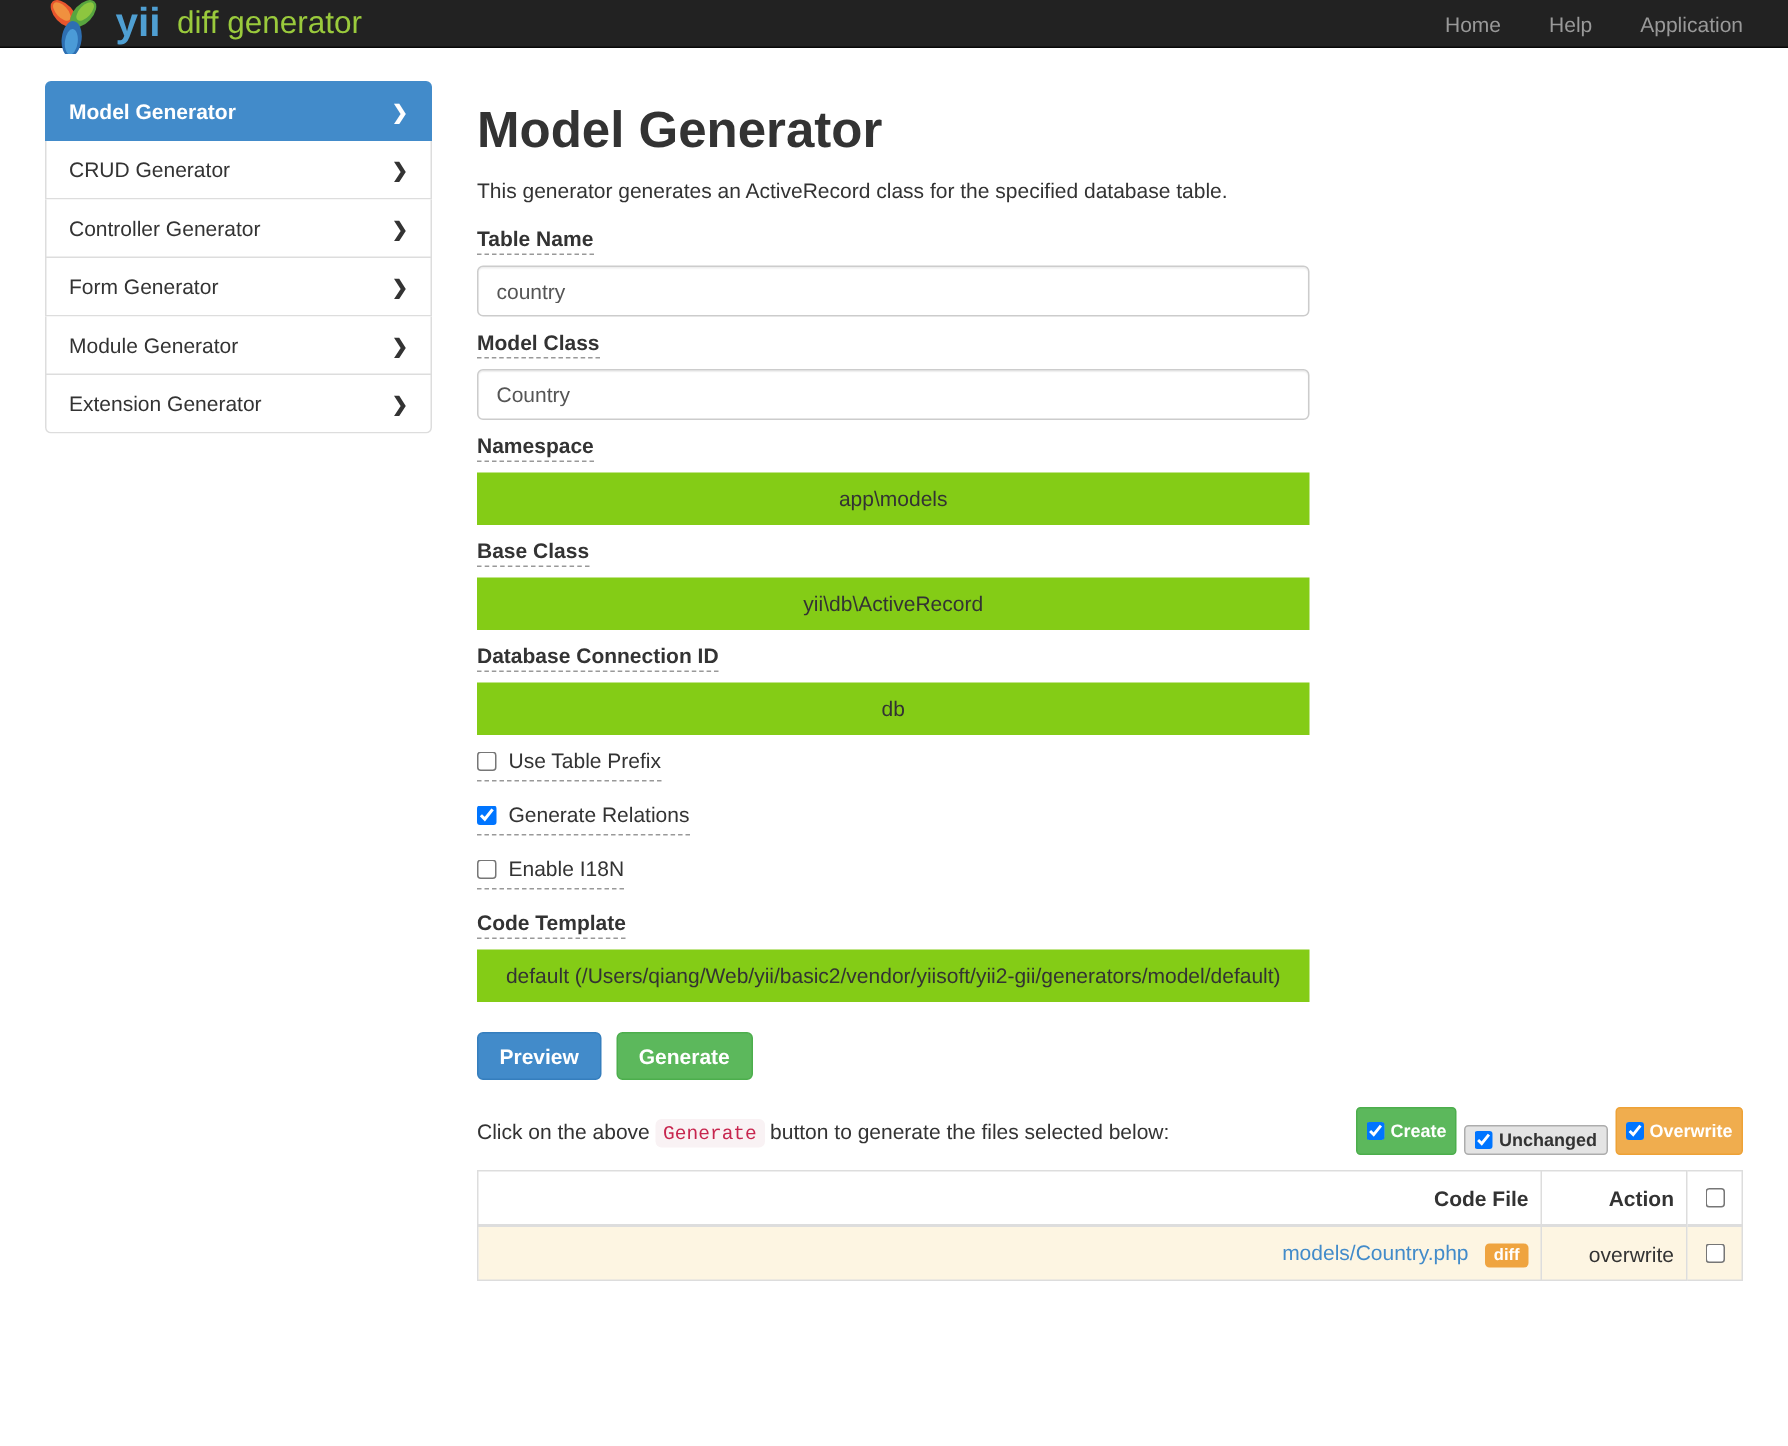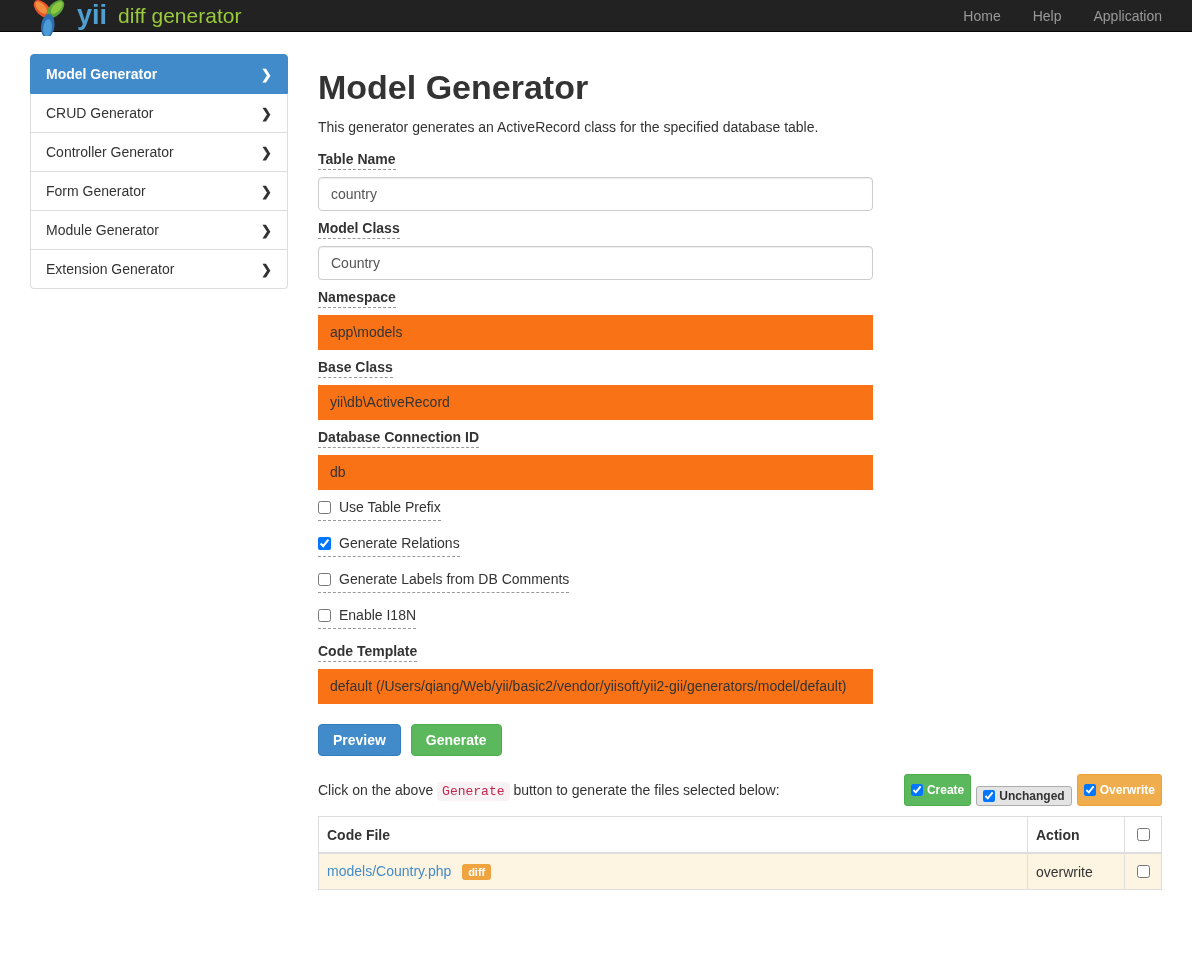--- a/index.html
+++ b/index.html
@@ -42,21 +42,21 @@
   .field-label {
     display:inline-block; font-weight:bold; color:#333;
     border-bottom:1px dashed #999; padding-bottom:2px; margin-bottom:7px;
   }
   .text-input {
     display:block; width:100%; height:34px; padding:4px 12px;
     font-size:14px; font-family:inherit; color:#555;
     border:1px solid #ccc; border-radius:4px;
     box-shadow:inset 0 1px 1px rgba(0,0,0,.075);
   }
-  .sticky-value { background:#f97316; padding:7px 12px; color:#333; line-height:1.5; overflow-wrap:anywhere; }
+  .sticky-value { background:#84cc16; padding:7px 12px; color:#333; line-height:1.5; overflow-wrap:anywhere;text-align:center; }
   .checkbox-group { margin-bottom:14px; }
   .checkbox-label {
     display:inline-flex; align-items:center; gap:8px; cursor:pointer;
     border-bottom:1px dashed #999; padding-bottom:5px;
   }
   .checkbox-label input { margin:0; width:13px; height:13px; }
   
   .btn-row { margin:20px 0 18px; }
   .btn {
     display:inline-block; padding:7px 14px; font-size:14px; font-weight:bold;
@@ -76,21 +76,21 @@
     display:inline-flex; align-items:center; gap:4px;
     font-size:12px; font-weight:bold; padding:2px 6px; border-radius:3px;
     margin-left:5px; cursor:pointer;
   }
   .filter-btn input { margin:0; width:12px; height:12px; }
   .filter-success { background:#5cb85c; color:#fff; border:1px solid #4cae4c; }
   .filter-default { background:#e4e4e4; color:#333; border:1px solid #adadad;margin-top:12px; }
   .filter-warning { background:#f0ad4e; color:#fff; border:1px solid #eea236; }
   
   table.files { width:100%; border-collapse:collapse; border:1px solid #ddd; background:#fff; }
-  .files th, .files td { border:1px solid #ddd; padding:8px; text-align:left; vertical-align:middle; }
+  .files th, .files td { border:1px solid #ddd; padding:8px; text-align:right; vertical-align:middle; }
   .files th { border-bottom:2px solid #ddd; font-weight:bold; }
   .files .col-action { width:97px; }
   .files .col-check { width:30px; text-align:center; }
   tr.row-overwrite td { background:#fdf5e2; }
   .file-link { color:#428bca; text-decoration:none; }
   .diff-badge {
     display:inline-block; background:#efa440; color:#fff; font-size:11px; font-weight:bold;
     padding:2px 6px; border-radius:3px; margin-left:7px;
   }
 </style>
@@ -180,26 +180,20 @@
     <div class="checkbox-group">
       <label class="checkbox-label">
         <input type="checkbox" style="">
         <span>Use Table Prefix</span>
       </label>
     </div>
     <div class="checkbox-group">
       <label class="checkbox-label">
         <input type="checkbox" checked="" style="">
         <span>Generate Relations</span>
-      </label>
-    </div>
-    <div class="checkbox-group">
-      <label class="checkbox-label">
-        <input type="checkbox" style="">
-        <span>Generate Labels from DB Comments</span>
       </label>
     </div>
     <div class="checkbox-group">
       <label class="checkbox-label">
         <input type="checkbox" style="">
         <span>Enable I18N</span>
       </label>
     </div>
 
     <div class="form-group">

